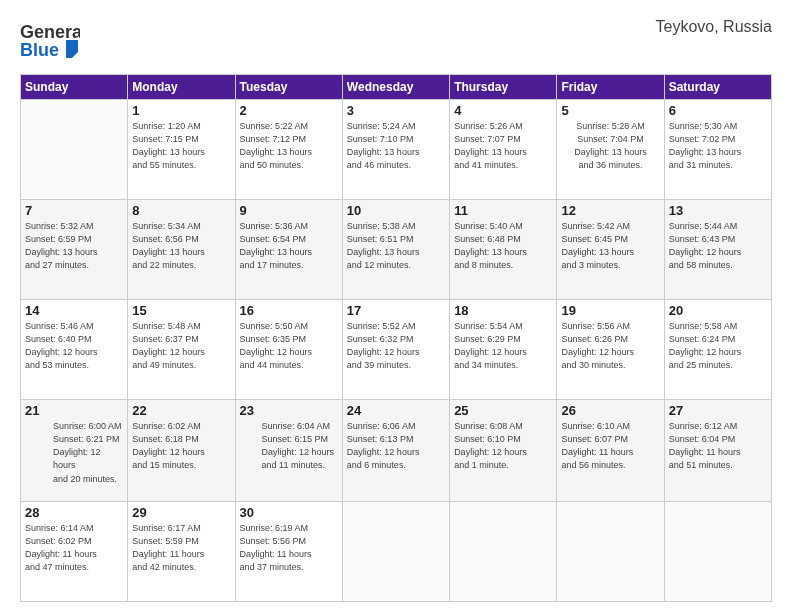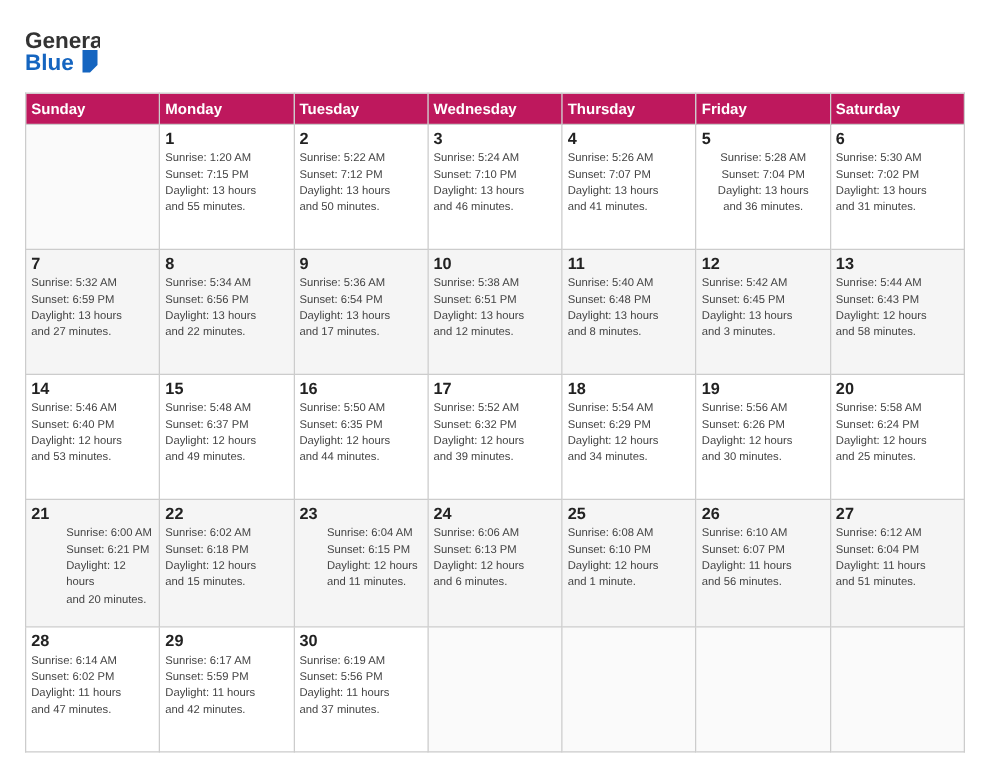--- a/index.html
+++ b/index.html
@@ -47,21 +47,21 @@
       color: #444;
     }
     .calendar {
       flex: 1;
       border: 1px solid #ccc;
       border-collapse: collapse;
       width: 100%;
       table-layout: fixed;
     }
     .calendar th {
-      background: #be185d;
+      background: #4c1d95;
       color: #fff;
       font-size: 12px;
       font-weight: bold;
       padding: 5px 4px;
       border: 1px solid #ccc;
       text-align: left;
     }
     .calendar td {
       border: 1px solid #ccc;
       vertical-align: top;
@@ -93,20 +93,21 @@
     <div class="logo">
       <div class="logo-line">
         <svg width="60" height="44" viewBox="0 0 60 44">
           <text x="0" y="20" font-size="18" font-weight="bold" fill="#333" font-family="Arial">General</text>
           <text x="0" y="38" font-size="18" font-weight="bold" fill="#1565c0" font-family="Arial">Blue</text>
           <polygon points="46,22 58,22 58,34 52,40 46,40" fill="#1565c0"></polygon>
         </svg>
       </div>
     </div>
     <div class="title-area">
+      <div class="location">Teykovo, Russia</div>
     </div>
   </div>
 
   <table class="calendar">
     <thead>
       <tr>
         <th>Sunday</th>
         <th>Monday</th>
         <th>Tuesday</th>
         <th>Wednesday</th>

